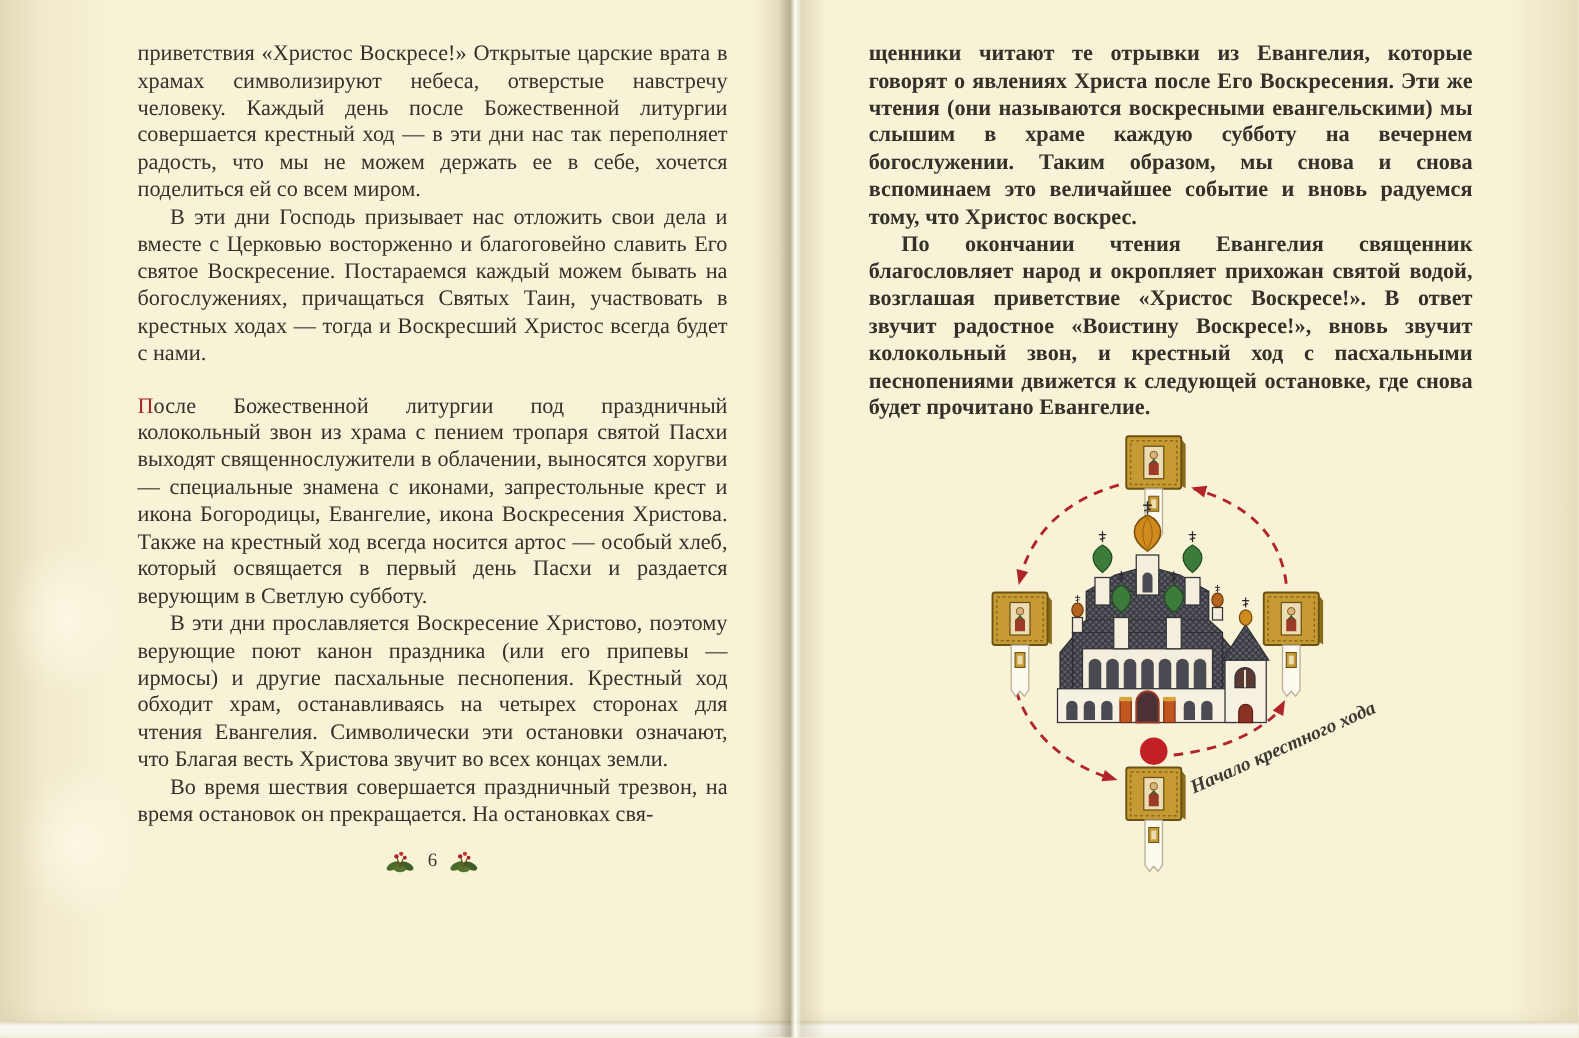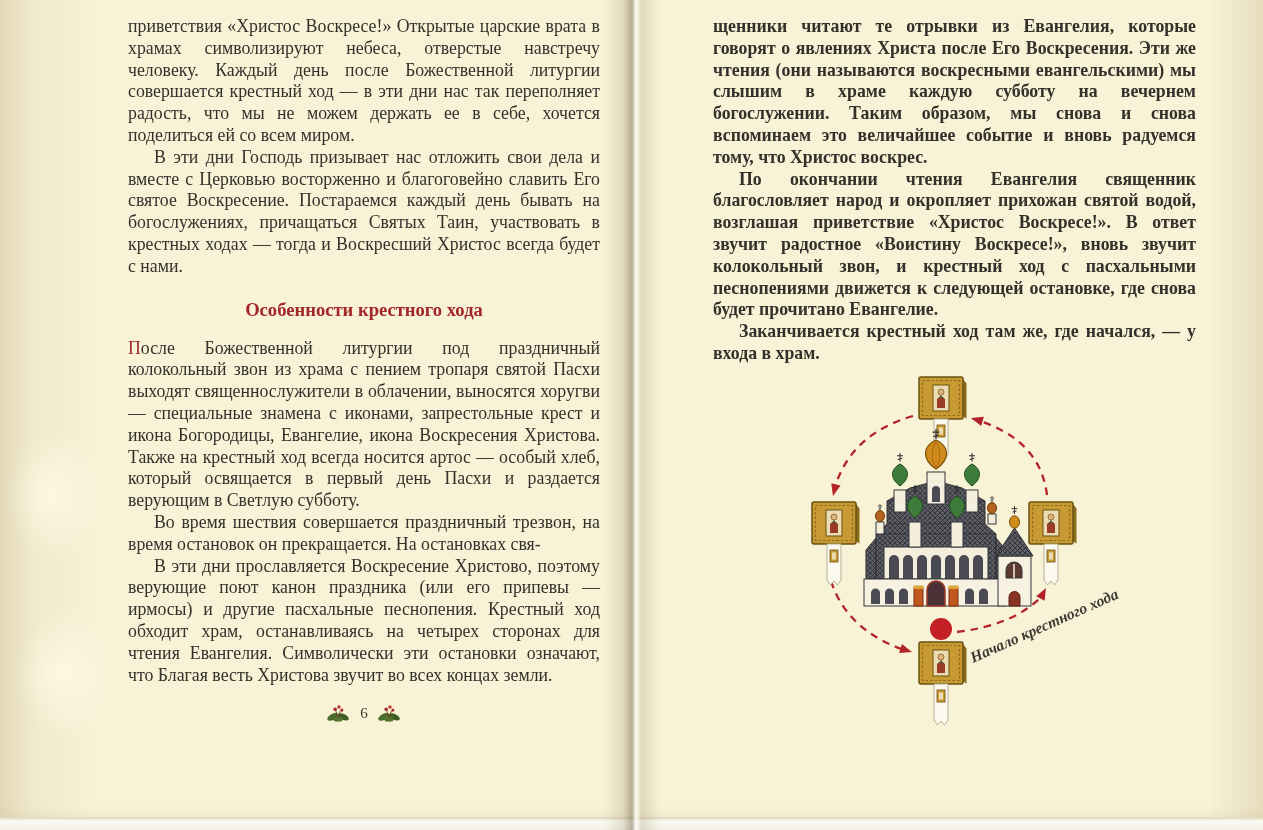--- a/index.html
+++ b/index.html
@@ -12,21 +12,21 @@
       linear-gradient(270deg, rgba(150,128,74,.18) 0, rgba(0,0,0,0) 55px),
       linear-gradient(0deg, rgba(130,110,62,.10) 0, rgba(0,0,0,0) 26px),
       #f8f2d7;}
   .bottom-edge{position:absolute;left:0;right:0;bottom:0;height:13px;z-index:1;
     background:linear-gradient(180deg,#ddd5b8 0,#fbfaf2 4px,#f3f1e6 100%);}
   .gutter{position:absolute;top:0;left:603px;width:58px;height:830px;z-index:2;
     background:linear-gradient(90deg, rgba(0,0,0,0) 0%, rgba(116,98,56,.16) 34%,
       rgba(86,70,36,.40) 50%, rgba(255,255,248,.92) 57%, rgba(116,98,56,.18) 66%, rgba(0,0,0,0) 100%);}
   .watermark{position:absolute;width:95px;height:130px;border-radius:50%;
     background:radial-gradient(closest-side, rgba(253,249,228,.9), rgba(253,249,228,0));}
-  .page{position:absolute;top:16px;color:#34312b;margin-left:18px;}
+  .page{position:absolute;top:32px;color:#34312b;}
   .page-left{left:110px;width:472px;}
   .page-right{left:695px;width:483px;font-weight:bold;}
   p{margin:0;font-size:17.8px;line-height:21.8px;text-align:justify;hyphens:auto;}
   .indent{text-indent:26px;}
   h2{margin:20px 0 16px;font-size:18.6px;line-height:24px;font-weight:bold;
      text-align:center;color:#a22728;}
   .drop{color:#a22728;}
   .pagefoot{margin-top:16px;display:flex;justify-content:center;align-items:center;gap:9px;}
   .pagenum{font-size:15px;color:#3a362c;line-height:20px;}
   .diagram{display:block;margin:6px 0 0 84px;}
@@ -35,27 +35,26 @@
 <body>
 
 <div class="spread"></div>
 <div class="watermark" style="left:5px;top:430px;"></div>
 <div class="watermark" style="left:15px;top:610px;"></div>
 <div class="bottom-edge"></div>
 <div class="gutter"></div>
 
 <div class="page page-left">
   <p>приветствия «Христос Воскресе!» Открытые царские врата в храмах символизируют небеса, отверстые навстречу человеку. Каждый день после Божественной литургии совершается крестный ход — в эти дни нас так переполняет радость, что мы не можем держать ее в себе, хочется поделиться ей со всем миром.</p>
-  <p class="indent">В эти дни Господь призывает нас отложить свои дела и вместе с Церковью восторженно и благоговейно славить Его святое Воскресение. Постараемся каждый день бывать на богослужениях, причащаться Святых Таин, участвовать в крестных ходах — тогда и Воскресший Христос всегда будет с нами.</p>
+  <p class="indent">В эти дни Господь призывает нас отложить свои дела и вместе с Церковью восторженно и благоговейно славить Его святое Воскресение. Постараемся каждый можем бывать на богослужениях, причащаться Святых Таин, участвовать в крестных ходах — тогда и Воскресший Христос всегда будет с нами.</p>
   <h2>
-    <div>Особенности крестного хода</div>
   </h2>
   <p><span class="drop">П</span><span>осле Божественной литургии под праздничный колокольный звон из храма с пением тропаря святой Пасхи выходят священнослужители в облачении, выносятся хоругви — специальные знамена с иконами, запрестольные крест и икона Богородицы, Евангелие, икона Воскресения Христова. Также на крестный ход всегда носится артос — особый хлеб, который освящается в первый день Пасхи и раздается верующим в Светлую субботу.</span></p>
+  <p class="indent">В эти дни прославляется Воскресение Христово, поэтому верующие поют канон праздника (или его припевы — ирмосы) и другие пасхальные песнопения. Крестный ход обходит храм, останавливаясь на четырех сторонах для чтения Евангелия. Символически эти остановки означают, что Благая весть Христова звучит во всех концах земли.</p>
   <p class="indent">Во время шествия совершается праздничный трезвон, на время остановок он прекращается. На остановках свя-</p>
-  <p class="indent">В эти дни прославляется Воскресение Христово, поэтому верующие поют канон праздника (или его припевы — ирмосы) и другие пасхальные песнопения. Крестный ход обходит храм, останавливаясь на четырех сторонах для чтения Евангелия. Символически эти остановки означают, что Благая весть Христова звучит во всех концах земли.</p>
 
   <div class="pagefoot">
     <svg width="25" height="22" viewBox="0 0 26 22">
       <ellipse cx="7" cy="15" rx="6.2" ry="3" fill="#4a6b2a" transform="rotate(-28 7 15)"></ellipse>
       <ellipse cx="18" cy="15" rx="6.2" ry="3" fill="#3f5e24" transform="rotate(26 18 15)"></ellipse>
       <ellipse cx="12.5" cy="17.5" rx="5" ry="2.6" fill="#55742f"></ellipse>
       <path d="M12.5 16 L10 8 M12.5 16 L15 9" stroke="#6b4a20" stroke-width="1" fill="none"></path>
       <circle cx="9.5" cy="7" r="1.8" fill="#a8232a"></circle>
       <circle cx="13.5" cy="4.8" r="1.8" fill="#c0392b"></circle>
       <circle cx="16.5" cy="8" r="1.6" fill="#a8232a"></circle>
@@ -69,21 +68,20 @@
       <circle cx="9.5" cy="7" r="1.8" fill="#a8232a"></circle>
       <circle cx="13.5" cy="4.8" r="1.8" fill="#c0392b"></circle>
       <circle cx="16.5" cy="8" r="1.6" fill="#a8232a"></circle>
     </svg>
   </div>
 </div>
 
 <div class="page page-right">
   <p>щенники читают те отрывки из Евангелия, которые говорят о явлениях Христа после Его Воскресения. Эти же чтения (они называются воскресными евангельскими) мы слышим в храме каждую субботу на вечернем богослужении. Таким образом, мы снова и снова вспоминаем это величайшее событие и вновь радуемся тому, что Христос воскрес.</p>
   <p class="indent">По окончании чтения Евангелия священник благословляет народ и окропляет прихожан святой водой, возглашая приветствие «Христос Воскресе!». В ответ звучит радостное «Воистину Воскресе!», вновь звучит колокольный звон, и крестный ход с пасхальными песнопениями движется к следующей остановке, где снова будет прочитано Евангелие.</p>
-  <p class="indent">Заканчивается крестный ход там же, где начался, — у входа в храм.</p>
 
   <svg class="diagram" width="380" height="398" viewBox="0 0 380 398">
     <defs>
       <pattern id="hatch" width="5" height="5" patternUnits="userSpaceOnUse">
         <rect width="5" height="5" fill="#5d5d66"></rect>
         <path d="M0 0 L5 5 M5 0 L0 5" stroke="#33333a" stroke-width="1"></path>
       </pattern>
       <g id="cross">
         <path d="M0 10 V0 M-3.5 3.2 H3.5 M-2.5 7.6 L2.5 6.2" stroke="#2a2a2e" stroke-width="1.2" fill="none"></path>
       </g>

